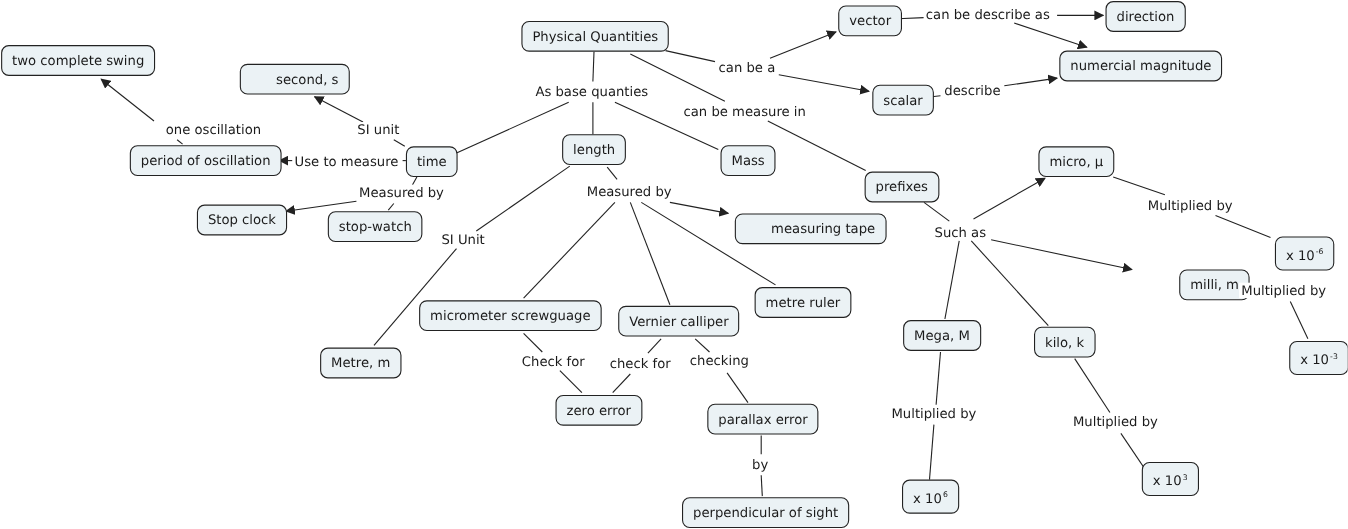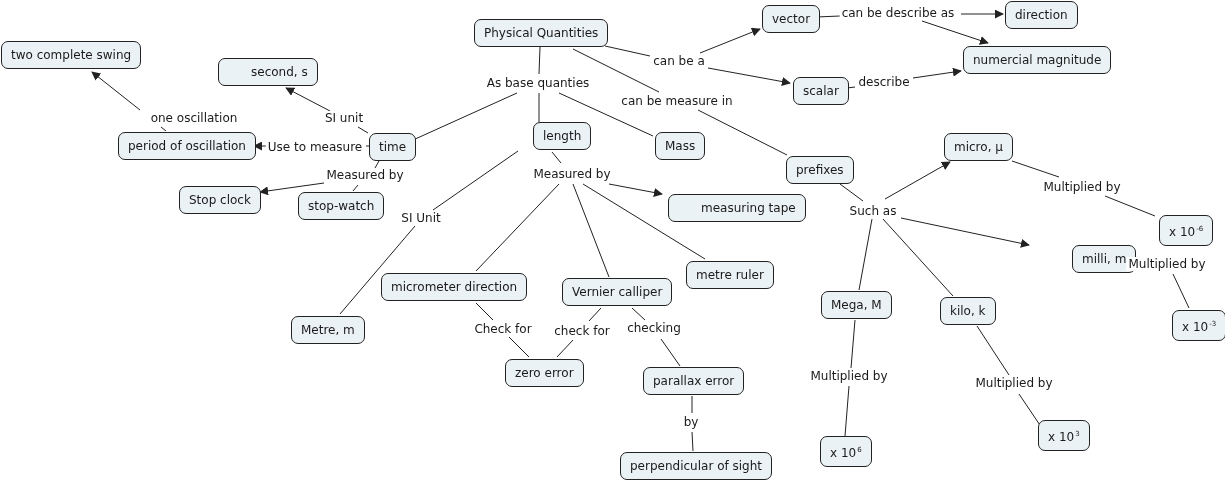--- a/index.html
+++ b/index.html
@@ -101,25 +101,25 @@
 <div class="node" style="left:762px;top:5px;">vector</div>
 <div class="node" style="left:793px;top:77px;">scalar</div>
 <div class="node" style="left:1005px;top:1px;">direction</div>
 <div class="node" style="left:963px;top:46px;">numercial magnitude</div>
 <div class="node" style="left:1px;top:41px;">two complete swing</div>
 <div class="node" style="left:218px;top:58px;padding-left:32px;">second, s</div>
 <div class="node" style="left:118px;top:132px;">period of oscillation</div>
 <div class="node" style="left:369px;top:133px;">time</div>
 <div class="node" style="left:179px;top:186px;">Stop clock</div>
 <div class="node" style="left:298px;top:192px;">stop-watch</div>
-<div class="node" style="left:511px;top:122px;margin-left:22px;">length</div>
+<div class="node" style="left:511px;top:122px;">length</div>
 <div class="node" style="left:655px;top:132px;">Mass</div>
 <div class="node" style="left:668px;top:194px;padding-left:32px;">measuring tape</div>
 <div class="node" style="left:686px;top:261px;">metre ruler</div>
-<div class="node" style="left:381px;top:273px;">micrometer direction</div>
+<div class="node" style="left:381px;top:273px;">micrometer screwguage</div>
 <div class="node" style="left:562px;top:278px;">Vernier calliper</div>
 <div class="node" style="left:291px;top:316px;">Metre, m</div>
 <div class="node" style="left:505px;top:359px;">zero error</div>
 <div class="node" style="left:643px;top:367px;">parallax error</div>
 <div class="node" style="left:620px;top:452px;">perpendicular of sight</div>
 <div class="node" style="left:786px;top:156px;">prefixes</div>
 <div class="node" style="left:944px;top:133px;">micro, µ</div>
 <div class="node" style="left:1072px;top:245px;">milli, m</div>
 <div class="node" style="left:821px;top:291px;">Mega, M</div>
 <div class="node" style="left:940px;top:297px;">kilo, k</div>

